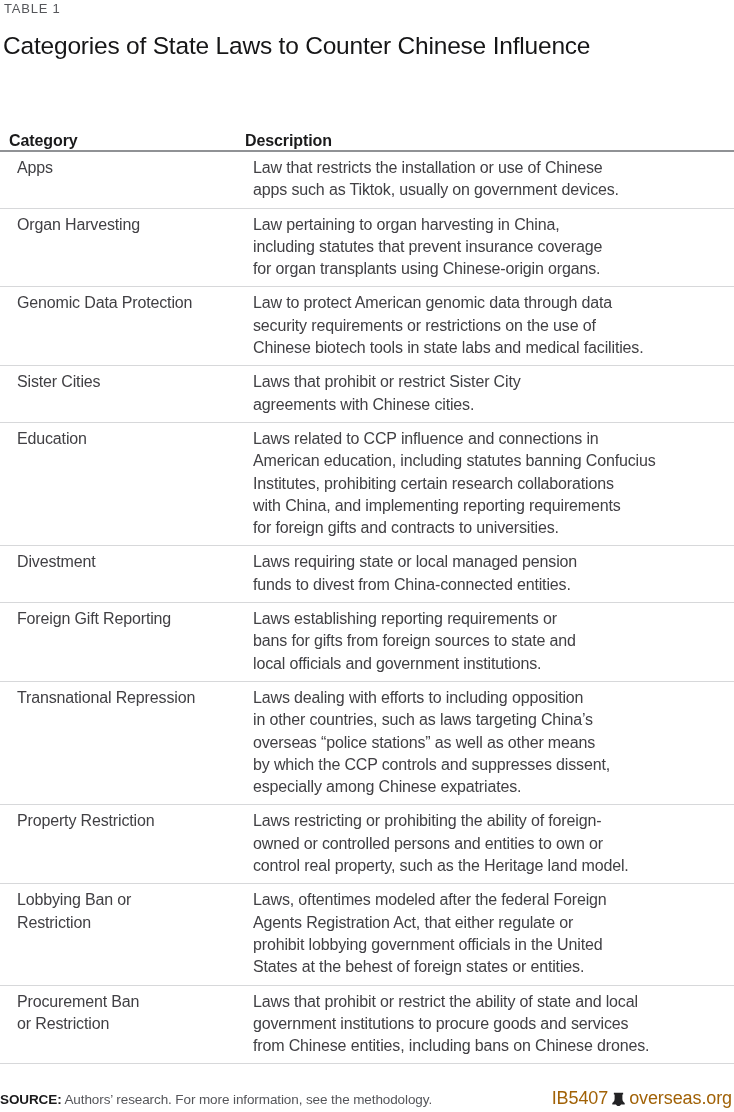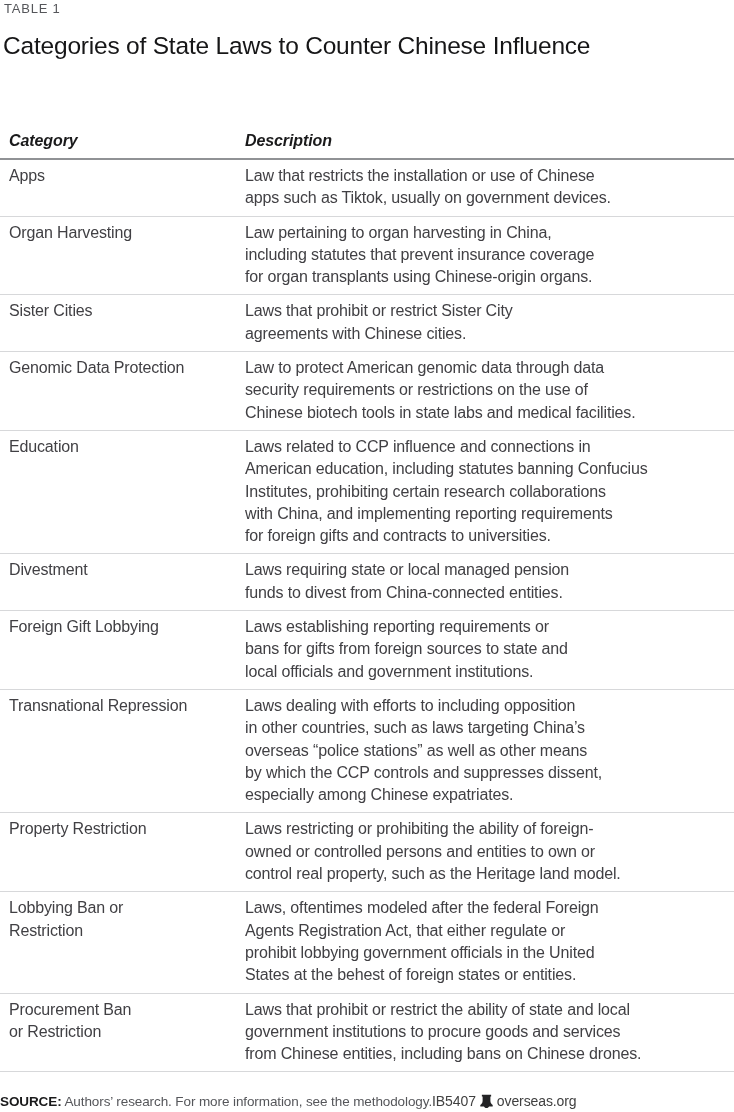--- a/index.html
+++ b/index.html
@@ -24,59 +24,59 @@
     font-size: 24.5px;
     line-height: 28px;
     font-weight: 400;
     letter-spacing: -0.2px;
     color: #161617;
   }
 
   .table { margin-top: 72px; }
   .thead {
     display: flex;
-    padding-bottom: 8px;
+    padding-bottom: 0;
     border-bottom: 2px solid #909295;
-    font-style: italic;
   }
   .thead .col-cat, .thead .col-desc {
     font-size: 16px;
     font-weight: 700;
     color: #1a1a1b;
     letter-spacing: -0.1px;
   }
   .col-cat { width: 236px; padding-left: 9px; flex: 0 0 auto; }
   .col-desc { flex: 1 1 auto; }
 
   .trow {
     display: flex;
-    padding: 5px 0 6px 0;
+    padding: 5px 0 6px 8px;
     border-bottom: 1px solid #d7d8da;
   }
   .cell-cat, .cell-desc {
     font-size: 16px;
     line-height: 22.3px;
     color: #414044;
     letter-spacing: -0.15px;
     white-space: pre-line;
   }
 
   .footer {
     position: absolute;
-    left: 0; right: 8px; bottom: 4px;
+    left: 0; right: 2px; bottom: 4px;
     display: flex;
+    justify-content: space-between;
     align-items: baseline;
   }
   .source-line { font-size: 13.5px; color: #55565a; letter-spacing: -0.1px; }
   .source-label { font-weight: 700; color: #1a1a1b; }
   .pub-line {
     display: flex;
     align-items: center;
-    font-size: 14px;
-    color: #404040;
+    font-size: 18px;
+    color: #a16207;
     letter-spacing: -0.1px;
     gap: 2px;
   }
   .bell { width: 17px; height: 15px; display: inline-block; }
 </style>
 </head>
 <body>
 
 <div class="page">
 
@@ -95,45 +95,45 @@
       <div class="col-desc cell-desc">Law that restricts the installation or use of Chinese
 apps such as Tiktok, usually on government devices.</div>
     </div>
     <div class="trow">
       <div class="col-cat cell-cat">Organ Harvesting</div>
       <div class="col-desc cell-desc">Law pertaining to organ harvesting in China,
 including statutes that prevent insurance coverage
 for organ transplants using Chinese-origin organs.</div>
     </div>
     <div class="trow">
-      <div class="col-cat cell-cat">Sister Cities</div>
-      <div class="col-desc cell-desc">Laws that prohibit or restrict Sister City
-agreements with Chinese cities.</div>
-    </div>
-    <div class="trow">
       <div class="col-cat cell-cat">Genomic Data Protection</div>
       <div class="col-desc cell-desc">Law to protect American genomic data through data
 security requirements or restrictions on the use of
 Chinese biotech tools in state labs and medical facilities.</div>
+    </div>
+    <div class="trow">
+      <div class="col-cat cell-cat">Sister Cities</div>
+      <div class="col-desc cell-desc">Laws that prohibit or restrict Sister City
+agreements with Chinese cities.</div>
     </div>
     <div class="trow">
       <div class="col-cat cell-cat">Education</div>
       <div class="col-desc cell-desc">Laws related to CCP influence and connections in
 American education, including statutes banning Confucius
 Institutes, prohibiting certain research collaborations
 with China, and implementing reporting requirements
 for foreign gifts and contracts to universities.</div>
     </div>
     <div class="trow">
       <div class="col-cat cell-cat">Divestment</div>
       <div class="col-desc cell-desc">Laws requiring state or local managed pension
 funds to divest from China-connected entities.</div>
     </div>
     <div class="trow">
-      <div class="col-cat cell-cat">Foreign Gift Lobbying</div>
+      <div class="col-cat cell-cat">Foreign Gift Reporting</div>
       <div class="col-desc cell-desc">Laws establishing reporting requirements or
 bans for gifts from foreign sources to state and
 local officials and government institutions.</div>
     </div>
     <div class="trow">
       <div class="col-cat cell-cat">Transnational Repression</div>
       <div class="col-desc cell-desc">Laws dealing with efforts to including opposition
 in other countries, such as laws targeting China’s
 overseas “police stations” as well as other means
 by which the CCP controls and suppresses dissent,

